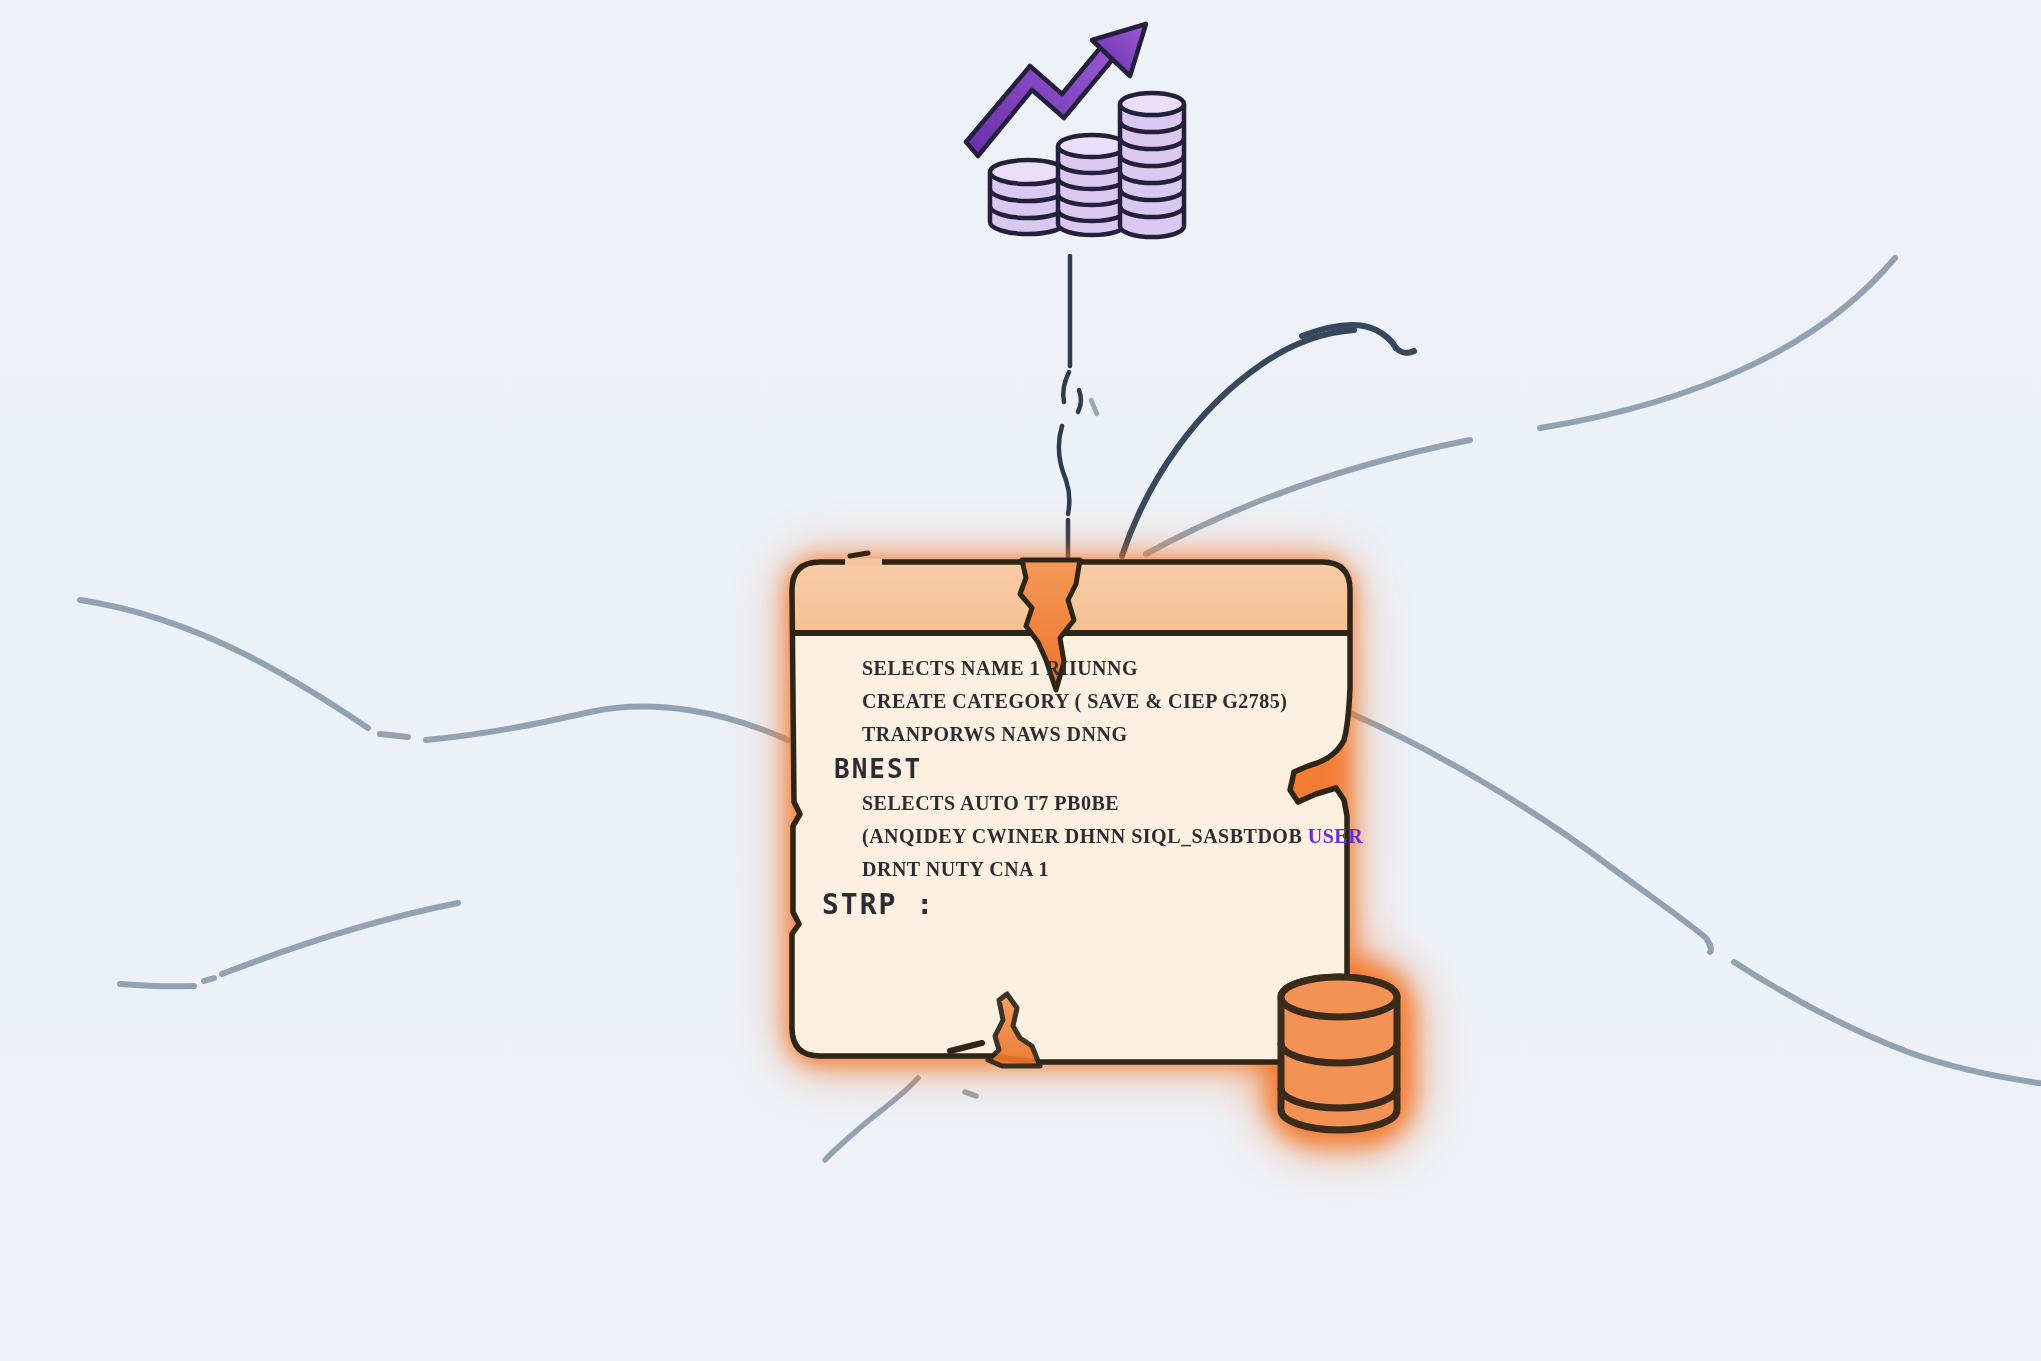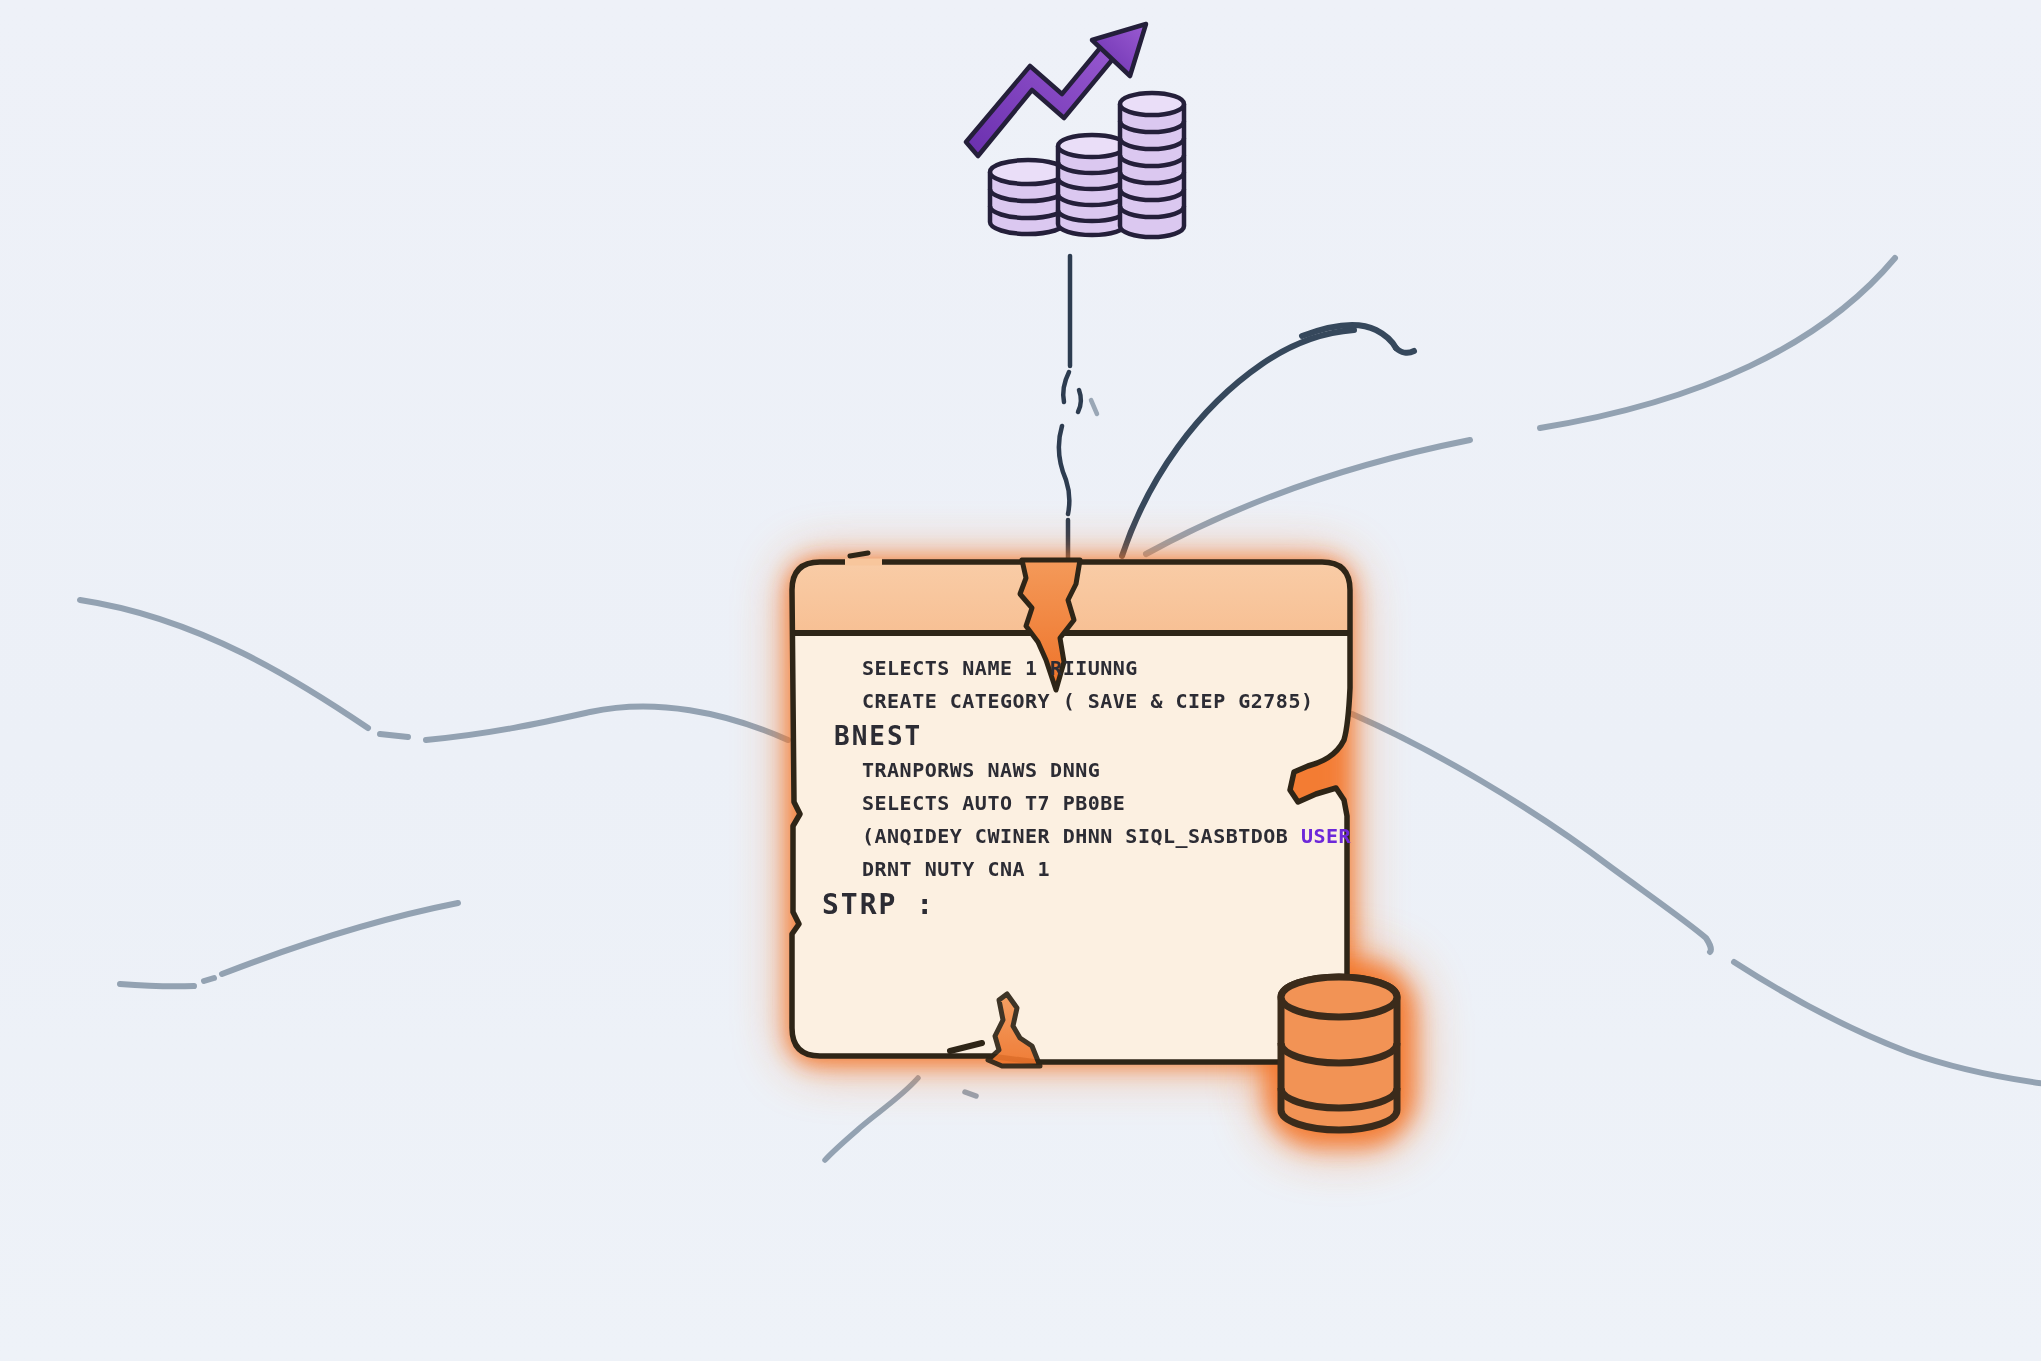--- a/index.html
+++ b/index.html
@@ -11,21 +11,21 @@
   .stage{position:absolute;inset:0;}
   svg.scene{position:absolute;left:0;top:0;}
   
   .card-text{
     position:absolute;left:792px;top:652px;width:558px;
     color:#2c2c34;font-weight:bold;
   }
   .card-text .line{white-space:nowrap;letter-spacing:.5px;}
   .card-text .line.header{height:37px;line-height:37px;font-size:28px;padding-left:30px;letter-spacing:2px;}
   .card-text .line.header2{height:36px;line-height:36px;font-size:26px;padding-left:42px;letter-spacing:2px;}
-  .card-text .line.sub{height:33px;line-height:33px;font-size:20px;padding-left:70px;}
+  .card-text .line.sub{height:33px;line-height:33px;font-size:20px;padding-left:70px;font-family:Liberation Serif, serif;}
   .card-text .line .suffix{font-weight:bold;}
 </style>
 </head>
 <body>
 
 <div class="stage">
 
 <svg class="scene" width="2041" height="1361" viewBox="0 0 2041 1361">
   <defs>
     <linearGradient id="arrowGrad" x1="0" y1="1" x2="1" y2="0">
@@ -185,21 +185,21 @@
     <path d="M 1281 997 L 1281 1110 A 58 20 0 0 0 1397 1110 L 1397 997 A 58 20 0 0 0 1281 997 Z" fill="#f29355"></path>
     <path d="M 1281 1043 A 58 20 0 0 0 1397 1043" fill="none"></path>
     <path d="M 1281 1088 A 58 20 0 0 0 1397 1088" fill="none"></path>
     <ellipse cx="1339" cy="997" rx="58" ry="20" fill="#f29355"></ellipse>
   </g>
 </svg>
 
 <div class="card-text" style="color: rgb(44, 44, 52);">
       <div class="line sub"><span>SELECTS NAME 1 RIIUNNG</span></div>
       <div class="line sub"><span>CREATE CATEGORY ( SAVE &amp; CIEP G2785)</span></div>
+      <div class="line sub"><span>TRANPORWS NAWS DNNG</span></div>
       <div class="line header2"><span>BNEST</span></div>
-      <div class="line sub"><span>TRANPORWS NAWS DNNG</span></div>
       <div class="line sub"><span>SELECTS AUTO T7 PB0BE</span></div>
       <div class="line sub"><span>(ANQIDEY CWINER DHNN SIQL_SASBTDOB </span><span class="suffix" style="color: #6d28d9;">USER</span></div>
       <div class="line sub"><span>DRNT NUTY CNA 1</span></div>
       <div class="line header"><span>STRP :</span></div>
     </div>
 
 </div>
 
 </body></html>

